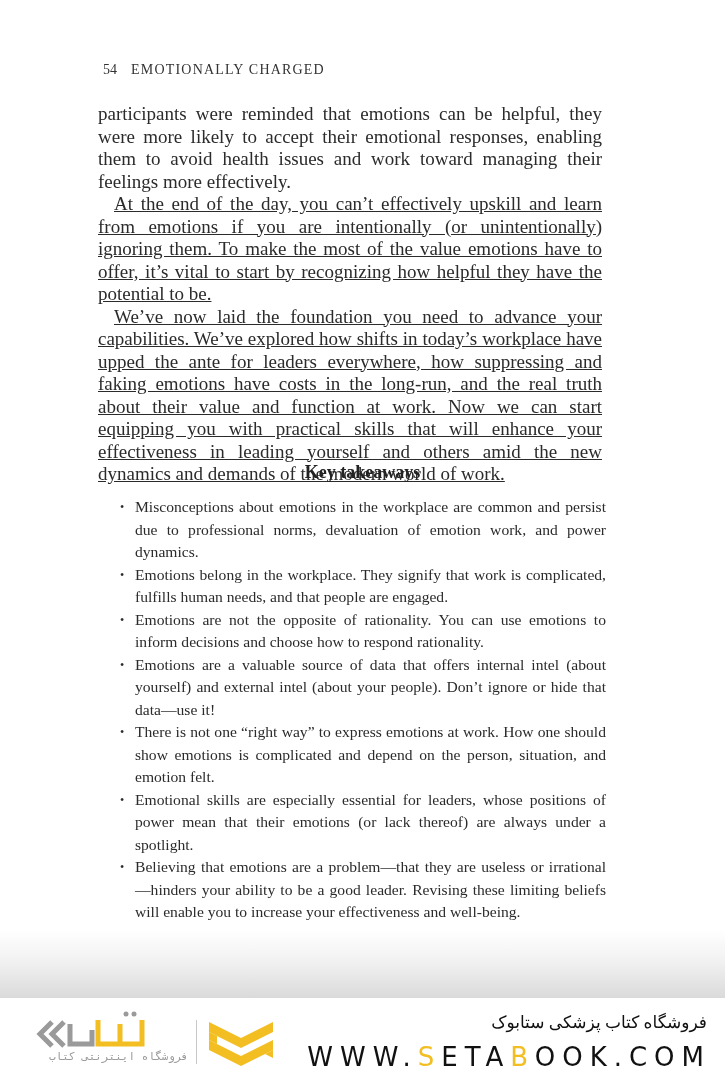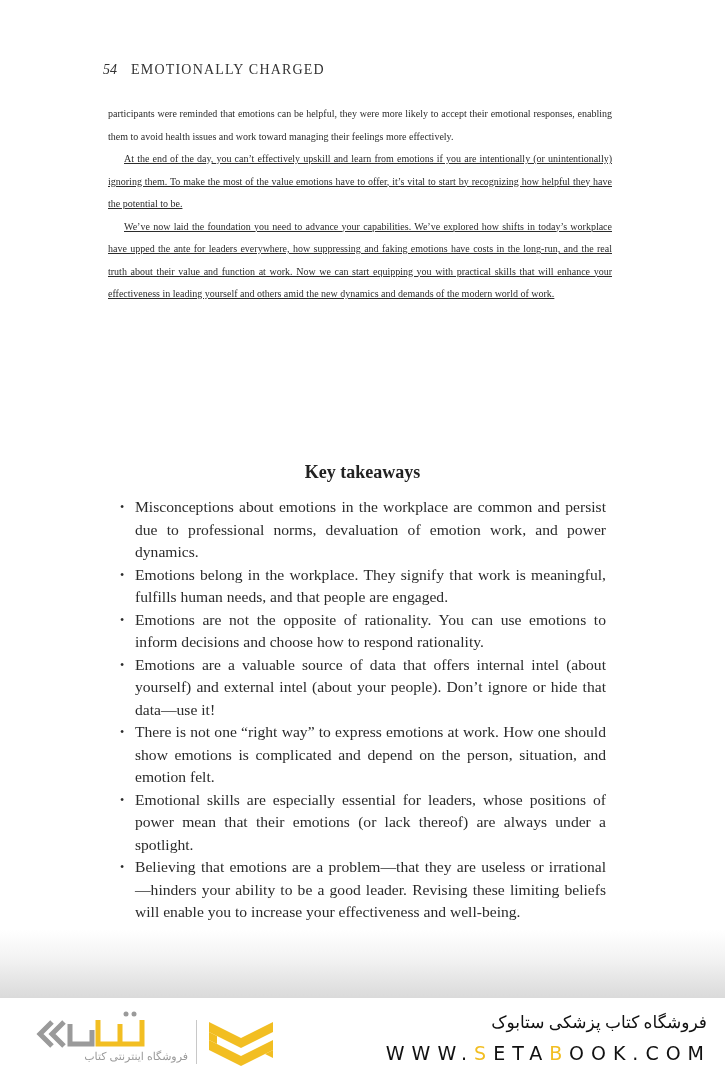--- a/index.html
+++ b/index.html
@@ -9,25 +9,25 @@
     font-family: "Liberation Serif", "DejaVu Serif", serif;
   }
   .page {
     position: absolute; left: 0; top: 0; width: 725px; height: 998px;
     background: linear-gradient(to bottom, #ffffff 0px, #ffffff 930px, #f2f2f2 960px, #dadada 998px);
   }
   .running-head {
     position: absolute; left: 103px; top: 62px; height: 18px;
     font-size: 14px; color: #333; display: flex; align-items: baseline;
   }
-  .running-head .pno { font-size: 14px; margin-right: 14px; font-style: italic; }
+  .running-head .pno { font-size: 14px; margin-right: 14px; }
   .running-head .title { font-size: 14px; letter-spacing: 1.2px; }
   .body-text {
-    position: absolute; left: 108px; top: 103px; width: 504px;
-    font-size: 10px; line-height: 22.5px; text-align: justify;
+    position: absolute; left: 98px; top: 103px; width: 504px;
+    font-size: 19px; line-height: 22.5px; text-align: justify;
   }
   .body-text p { margin: 0; }
   .body-text p.indent { text-indent: 16px; text-decoration: underline; }
   .heading {
     position: absolute; left: 0; width: 725px; top: 462px; text-align: center;
     font-size: 18px; font-weight: bold; color: #222;
   }
   .takeaways {
     position: absolute; left: 102px; top: 496px; width: 504px;
     margin: 0; padding: 0; list-style: none;
@@ -42,21 +42,21 @@
   }
   .logo-left { position: absolute; left: 30px; top: 12px; width: 160px; height: 60px; }
   .divider-v { position: absolute; left: 196px; top: 22px; width: 1px; height: 44px; background: #c8c8c8; }
   .logo-mark { position: absolute; left: 205px; top: 20px; width: 72px; height: 52px; }
   .shop-name {
     position: absolute; right: 18px; top: 14px; direction: rtl;
     font-family: Liberation Serif, serif; font-size: 17px; color: #111;
   }
   .shop-url {
     position: absolute; right: 14px; top: 44px;
-    font-family: "DejaVu Sans", sans-serif; font-size: 19px; letter-spacing: 7px; color: #111; margin-left: 10px;
+    font-family: "DejaVu Sans", sans-serif; font-size: 26px; letter-spacing: 7px; color: #111; margin-left: 10px;
   }
   .shop-url .accent { color: #f2be22; }
 </style>
 </head>
 <body>
 
 <div class="page">
   <div class="running-head">
     <span class="pno">54</span>
     <span class="title">EMOTIONALLY CHARGED</span>
@@ -65,21 +65,21 @@
   <div class="body-text">
     <p>participants were reminded that emotions can be helpful, they were more likely to accept their emotional responses, enabling them to avoid health issues and work toward managing their feelings more effectively.</p>
     <p class="indent">At the end of the day, you can’t effectively upskill and learn from emotions if you are intentionally (or unintentionally) ignoring them. To make the most of the value emotions have to offer, it’s vital to start by recognizing how helpful they have the potential to be.</p>
     <p class="indent">We’ve now laid the foundation you need to advance your capabilities. We’ve explored how shifts in today’s workplace have upped the ante for leaders everywhere, how suppressing and faking emotions have costs in the long-run, and the real truth about their value and function at work. Now we can start equipping you with practical skills that will enhance your effectiveness in leading yourself and others amid the new dynamics and demands of the modern world of work.</p>
   </div>
 
   <div class="heading">Key takeaways</div>
 
   <ul class="takeaways">
     <li><span class="bullet">•</span><span>Misconceptions about emotions in the workplace are common and persist due to professional norms, devaluation of emotion work, and power dynamics.</span></li>
-    <li><span class="bullet">•</span><span>Emotions belong in the workplace. They signify that work is meaningful, fulfills human needs, and that people are engaged.</span></li>
+    <li><span class="bullet">•</span><span>Emotions belong in the workplace. They signify that work is complicated, fulfills human needs, and that people are engaged.</span></li>
     <li><span class="bullet">•</span><span>Emotions are not the opposite of rationality. You can use emotions to inform decisions and choose how to respond rationality.</span></li>
     <li><span class="bullet">•</span><span>Emotions are a valuable source of data that offers internal intel (about yourself) and external intel (about your people). Don’t ignore or hide that data—use it!</span></li>
     <li><span class="bullet">•</span><span>There is not one “right way” to express emotions at work. How one should show emotions is complicated and depend on the person, situation, and emotion felt.</span></li>
     <li><span class="bullet">•</span><span>Emotional skills are especially essential for leaders, whose positions of power mean that their emotions (or lack thereof) are always under a spotlight.</span></li>
     <li><span class="bullet">•</span><span>Believing that emotions are a problem—that they are useless or irrational—hinders your ability to be a good leader. Revising these limiting beliefs will enable you to increase your effectiveness and well-being.</span></li>
   </ul>
 </div>
 
 <div class="footer">
   <div class="logo-left">
@@ -87,21 +87,21 @@
 
       <path d="M22 12 L10 24 L22 36" fill="none" stroke="#9a9a9a" stroke-width="5"></path>
       <path d="M34 12 L22 24 L34 36" fill="none" stroke="#9a9a9a" stroke-width="5"></path>
 
       <path d="M40 14 L40 34 L62 34 L62 20" fill="none" stroke="#9a9a9a" stroke-width="5"></path>
 
       <path d="M68 10 L68 34 L90 34 L90 14 M90 34 L112 34 L112 10" fill="none" stroke="#f2be22" stroke-width="5"></path>
       <circle cx="96" cy="4" r="2.5" fill="#9a9a9a"></circle>
       <circle cx="104" cy="4" r="2.5" fill="#9a9a9a"></circle>
     </svg>
-    <div style="position:absolute; left:18px; top:40px; width:140px; text-align:right; direction:rtl; font-family:Liberation Sans, sans-serif; font-size:11px; color:#9a9a9a;">فروشگاه اینترنتی کتاب</div>
+    <div style="position:absolute; left:18px; top:40px; width:140px; text-align:right; direction:rtl; font-family:Liberation Mono, monospace; font-size:11px; color:#9a9a9a;">فروشگاه اینترنتی کتاب</div>
   </div>
   <div class="divider-v"></div>
   <div class="logo-mark">
     <svg width="72" height="52" viewBox="0 0 72 52">
       <path d="M4 4 L36 20 L68 4 L68 14 L36 30 L4 14 Z" fill="#f2be22"></path>
       <path d="M4 22 L36 38 L68 22 L68 32 L36 48 L4 32 Z" fill="#f2be22"></path>
       <path d="M4 14 L4 22 L12 26 L12 18 Z" fill="#f2be22"></path>
       <path d="M68 32 L68 40 L60 36 Z" fill="#f2be22"></path>
     </svg>
   </div>

